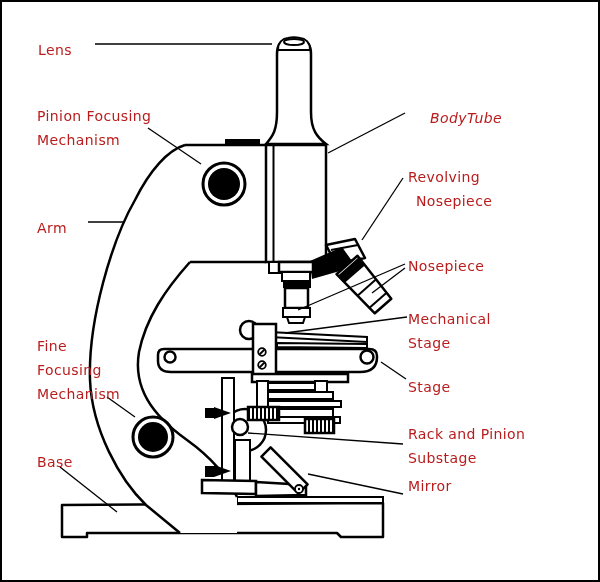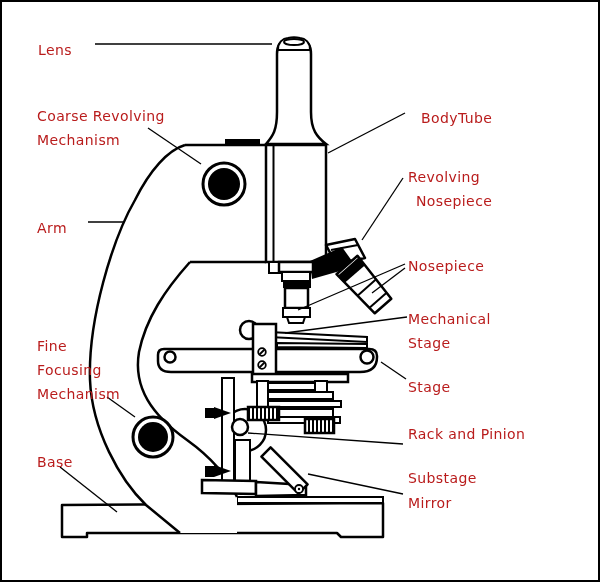--- a/index.html
+++ b/index.html
@@ -150,31 +150,31 @@
         <line x1="405" y1="268" x2="372" y2="293" stroke="#000000" stroke-width="1.3"></line>
         <line x1="407" y1="317" x2="285" y2="333" stroke="#000000" stroke-width="1.3"></line>
         <line x1="406" y1="379" x2="381" y2="362" stroke="#000000" stroke-width="1.3"></line>
         <line x1="403" y1="444" x2="248" y2="433" stroke="#000000" stroke-width="1.3"></line>
         <line x1="403" y1="494" x2="308" y2="474" stroke="#000000" stroke-width="1.3"></line>
       </g>
   </svg>
 
   <div id="labels">
       <div class="lbl" style="left: 38px; top: 32px;">Lens</div>
-      <div class="lbl" style="left: 37px; top: 98px;">Coarse Revolving</div>
+      <div class="lbl" style="left: 37px; top: 98px;">Pinion Focusing</div>
       <div class="lbl" style="left: 37px; top: 122px;">Mechanism</div>
       <div class="lbl" style="left: 37px; top: 210px;">Arm</div>
       <div class="lbl" style="left: 37px; top: 328px; text-align: right;">Fine</div>
       <div class="lbl" style="left: 37px; top: 352px;">Focusing</div>
       <div class="lbl" style="left: 37px; top: 376px;">Mechanism</div>
       <div class="lbl" style="left: 37px; top: 444px;">Base</div>
-      <div class="lbl" style="left: 421px; top: 100px;">BodyTube</div>
+      <div class="lbl" style="left: 430px; top: 100px; font-style: italic;">BodyTube</div>
       <div class="lbl" style="left: 408px; top: 159px;">Revolving</div>
       <div class="lbl" style="left: 416px; top: 183px;">Nosepiece</div>
       <div class="lbl" style="left: 408px; top: 248px;">Nosepiece</div>
       <div class="lbl" style="left: 408px; top: 301px; text-align: center;">Mechanical</div>
       <div class="lbl" style="left: 408px; top: 325px;">Stage</div>
       <div class="lbl" style="left: 408px; top: 369px;">Stage</div>
       <div class="lbl" style="left: 408px; top: 416px;">Rack and Pinion</div>
-      <div class="lbl" style="left: 408px; top: 460px; text-align: right;">Substage</div>
-      <div class="lbl" style="left: 408px; top: 485px;">Mirror</div>
+      <div class="lbl" style="left: 408px; top: 440px; text-align: right;">Substage</div>
+      <div class="lbl" style="left: 408px; top: 468px;">Mirror</div>
     </div>
 </div>
 
 </body></html>

